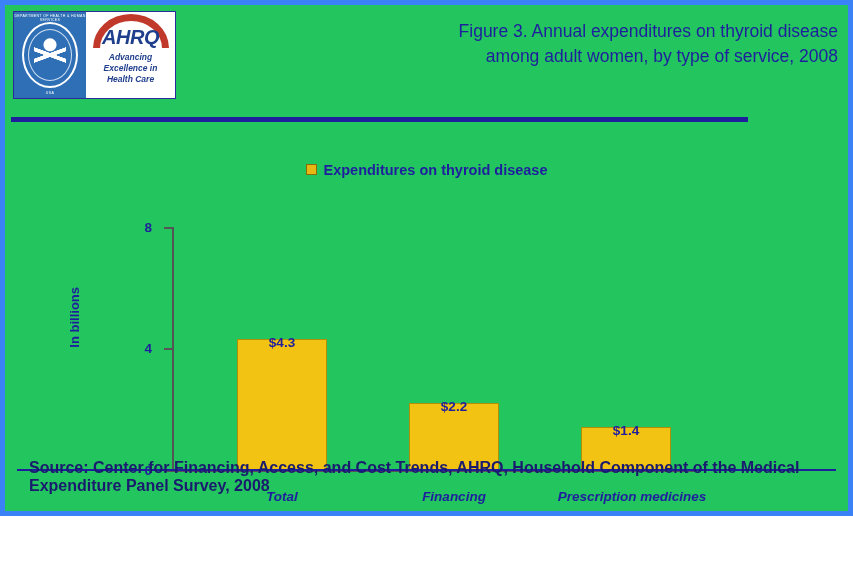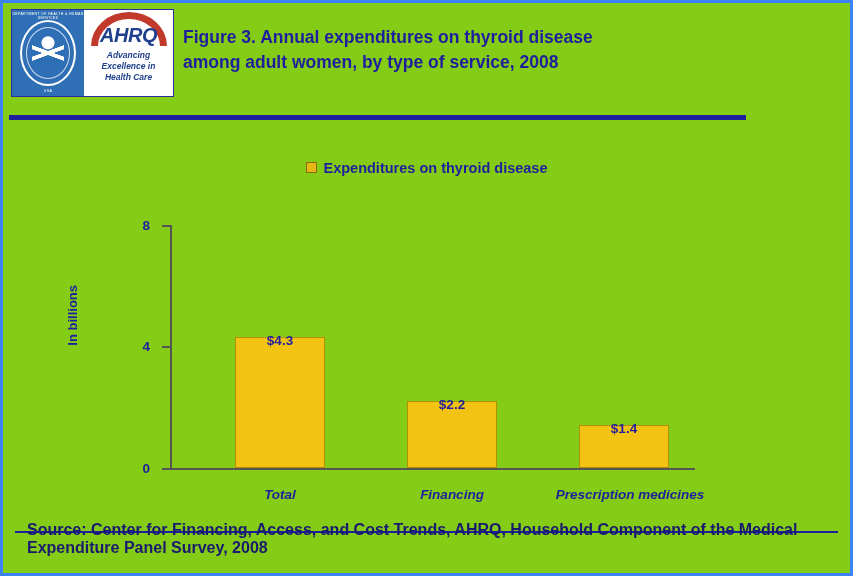--- a/index.html
+++ b/index.html
@@ -6,24 +6,24 @@
     margin: 0;
     padding: 0;
     background: #ffffff;
   }
   body {
     font-family: "Liberation Sans", sans-serif;
   }
   .slide {
     position: relative;
     width: 853px;
-    height: 576px;
-    box-sizing: border-box;
-    background: #84cc16;
-    border: 3px solid #3b82f6;
+    height: 516px;
+    box-sizing: border-box;
+    background: #22c55e;
+    border: 5px solid #3b82f6;
     overflow: hidden;
   }
   
   .header {
     position: relative;
     height: 100px;
   }
   .logo-box {
     position: absolute;
     left: 8px;
@@ -121,25 +121,25 @@
     font-size: 8.5px;
     font-weight: bold;
     font-style: italic;
     color: #1f3e8c;
     line-height: 11px;
   }
   .title {
     position: absolute;
     left: 180px;
     right: 10px;
-    top: 22px;
-    text-align: left;
+    top: 14px;
+    text-align: right;
     color: #1f1f9e;
     font-size: 17.5px;
-    font-weight: bold;
+    font-weight: normal;
     line-height: 25px;
   }
   .rule {
     position: absolute;
     left: 6px;
     top: 112px;
     width: 737px;
     height: 5px;
     background: #1f1f9e;
   }

